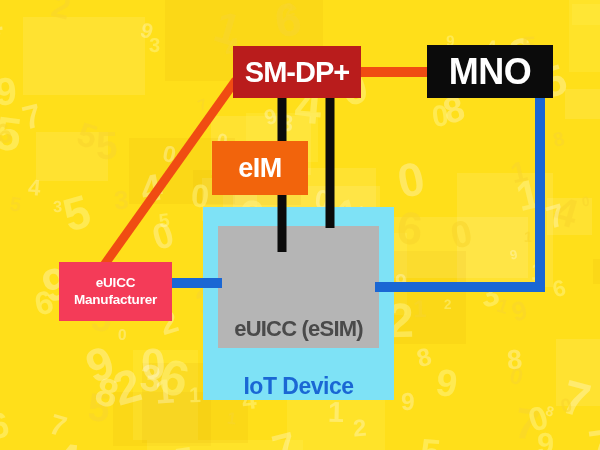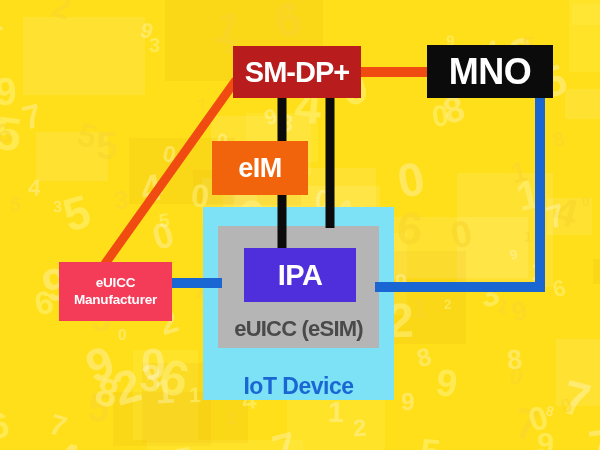--- a/index.html
+++ b/index.html
@@ -214,22 +214,19 @@
   </div>
 
   <div class="box mno" style="background: rgb(11, 11, 11);">
     <span class="lbl" style="color: rgb(255, 255, 255);">MNO</span>
   </div>
 
   <div class="box eim" style="background: rgb(242, 100, 12);">
     <span class="lbl" style="color: rgb(255, 255, 255);">eIM</span>
   </div>
 
-  <div class="box ipa" style="background: rgb(79, 46, 220);">
-    <span class="lbl" style="color: rgb(255, 255, 255);">IPA</span>
-  </div>
 
   <div class="box eum" style="background: rgb(244, 59, 88);">
     <span class="lbl" style="color: rgb(255, 255, 255);">eUICC</span>
     <span class="lbl" style="color: rgb(255, 255, 255);">Manufacturer</span>
   </div>
 
 </div>
 
 </body></html>

